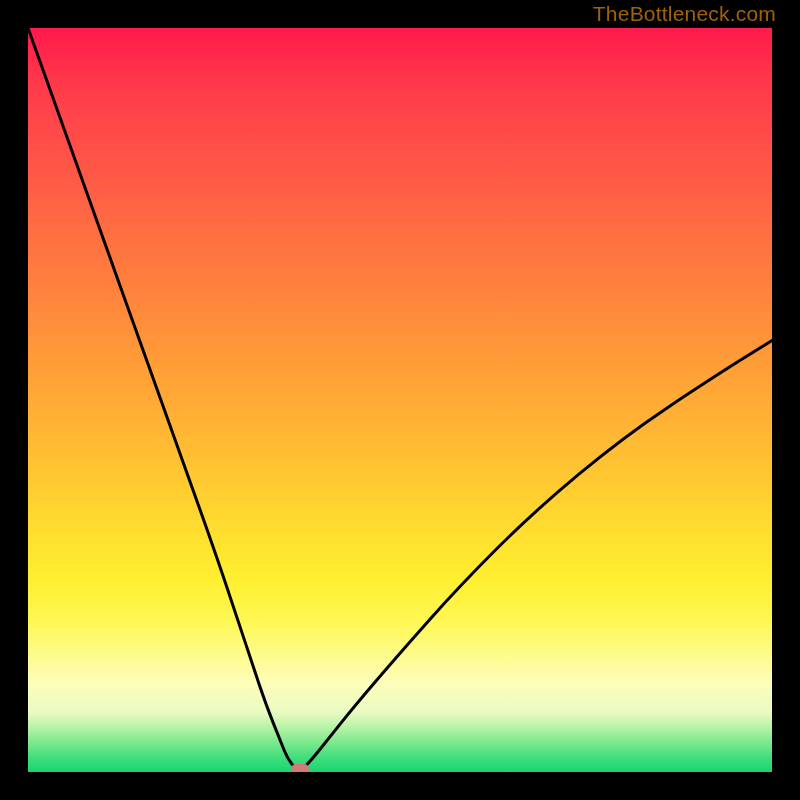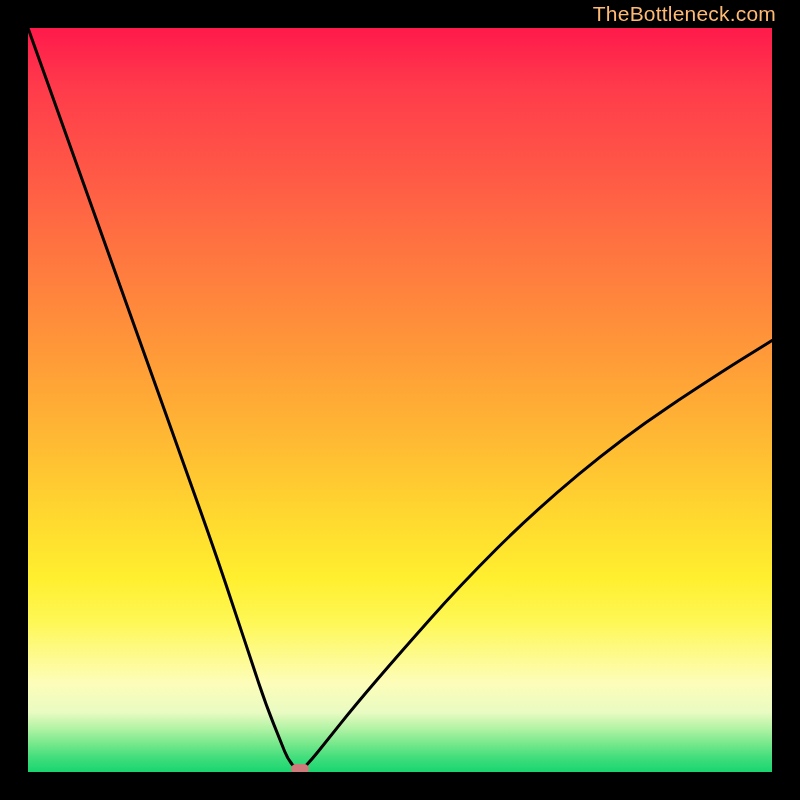--- a/index.html
+++ b/index.html
@@ -48,21 +48,21 @@
     position: absolute;
     width: 18px;
     height: 10px;
     border-radius: 5px;
     background: #cf7a7b;
   }
   .watermark {
     position: absolute;
     top: 2px;
     right: 24px;
-    color: #fdba74;
+    color: #a16207;
     font-size: 21px;
     font-weight: 500;
     letter-spacing: 0.2px;
     user-select: none;
   }
   svg.curve {
     position: absolute;
     left: 0;
     top: 0;
     width: 744px;

